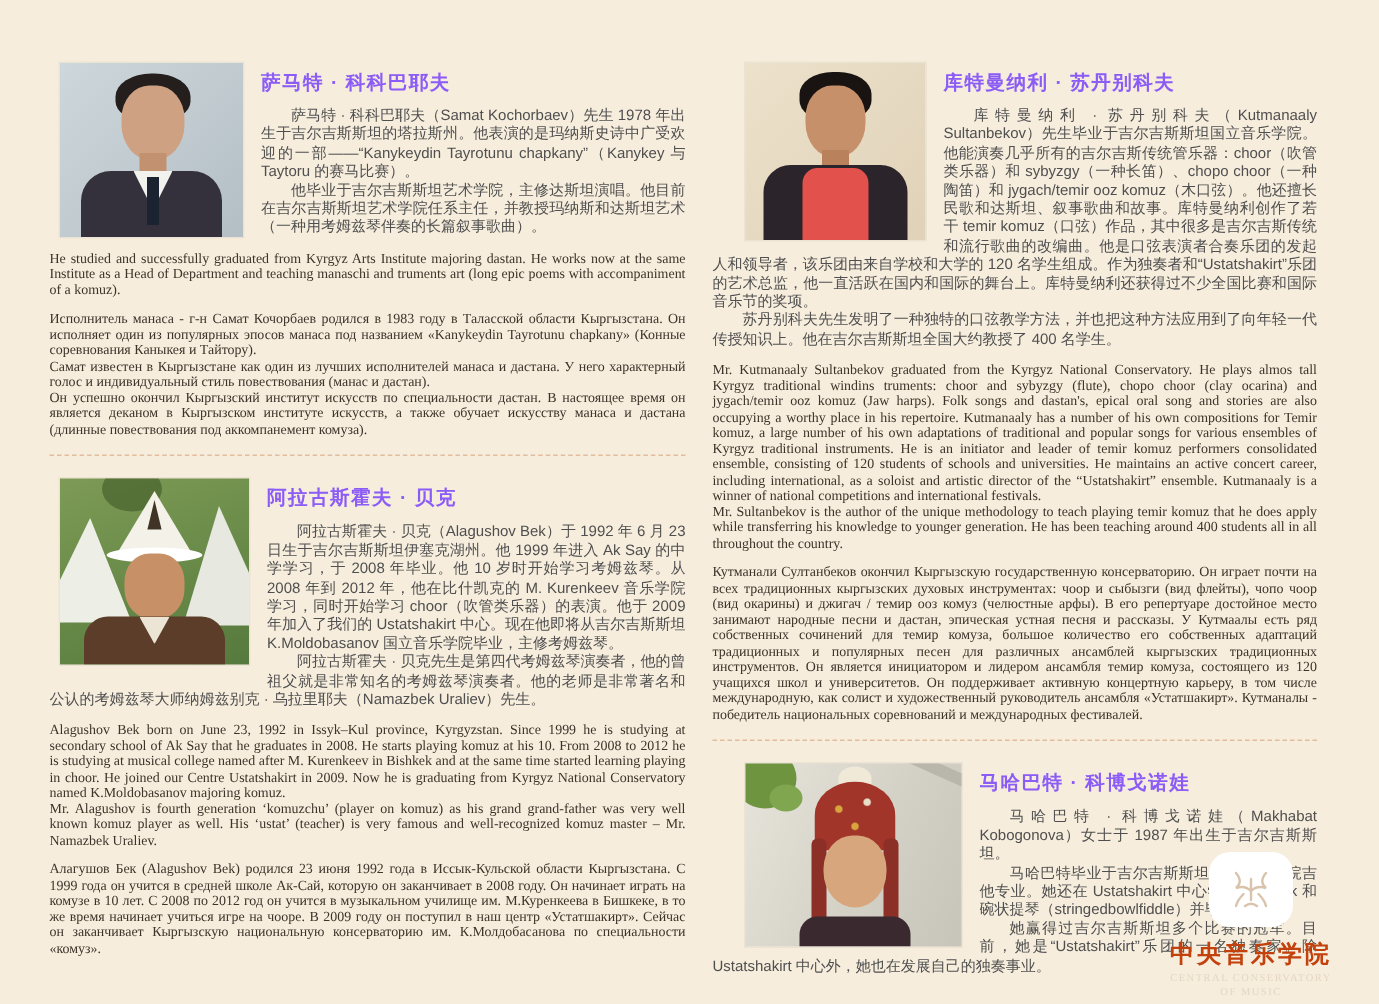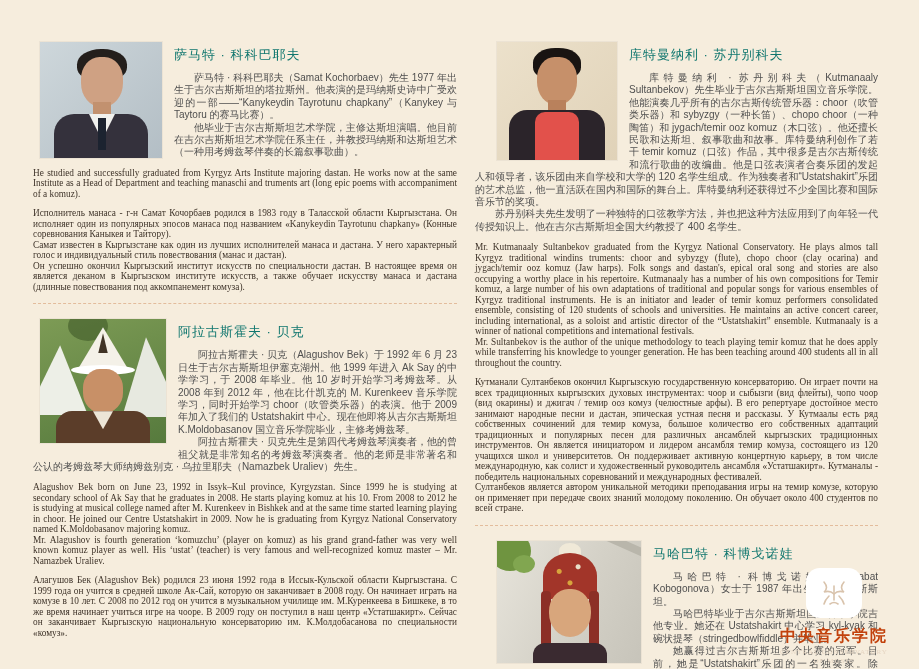--- a/index.html
+++ b/index.html
@@ -12,21 +12,21 @@
   #page-left{left:33px;width:424px;}
   #page-right{left:475px;width:403px;}
   .section{display:flow-root;}
   .divider{border:none;border-top:1px dashed #e3bc9c;margin:11px 0 13px 0;}
   .photo{float:left;position:relative;overflow:hidden;background:#ddd;
          box-shadow:0 0 0 1px rgba(0,0,0,0.04);}
   .photo div{position:absolute;}
   .ml7{margin:2px 12px 6px 7px;}
   .ml22{margin:2px 12px 6px 22px;}
   .sec-title{
-    color:#0f766e;font-weight:normal;font-size:13px;letter-spacing:1px;
+    color:#8b5cf6;font-weight:bold;font-size:13px;letter-spacing:1px;
     margin:8px 0 10px 0;line-height:14px;
   }
   .zh p{
     font-size:10px;color:#4f4f4f;line-height:12.4px;margin:0;
     text-align:justify;text-indent:20px;
   }
   .latin p{
     font-family:"Liberation Serif", serif;
     font-size:9.3px;color:#3e3329;line-height:10.5px;margin:0;
     text-align:justify;
@@ -91,21 +91,21 @@
     <div class="photo p1 ml7">
       <div class="hair"></div>
       <div class="face"></div>
       <div class="neck"></div>
       <div class="suit"></div>
       <div class="shirt"></div>
       <div class="tie"></div>
     </div>
     <h2 class="sec-title">萨马特 · 科科巴耶夫</h2>
     <div class="zh">
-      <p>萨马特 · 科科巴耶夫（Samat Kochorbaev）先生 1977 年出生于吉尔吉斯斯坦的塔拉斯州。他表演的是玛纳斯史诗中广受欢迎的一部——“Kanykeydin Tayrotunu chapkany”（Kanykey 与 Taytoru 的赛马比赛）。</p>
+      <p>萨马特 · 科科巴耶夫（Samat Kochorbaev）先生 1978 年出生于吉尔吉斯斯坦的塔拉斯州。他表演的是玛纳斯史诗中广受欢迎的一部——“Kanykeydin Tayrotunu chapkany”（Kanykey 与 Taytoru 的赛马比赛）。</p>
       <p>他毕业于吉尔吉斯斯坦艺术学院，主修达斯坦演唱。他目前在吉尔吉斯斯坦艺术学院任系主任，并教授玛纳斯和达斯坦艺术（一种用考姆兹琴伴奏的长篇叙事歌曲）。</p>
     </div>
     <div class="latin clear-l">
       <p>He studied and successfully graduated from Kyrgyz Arts Institute majoring dastan. He works now at the same Institute as a Head of Department and teaching manaschi and truments art (long epic poems with accompaniment of a komuz).</p>
     </div>
     <div class="latin">
       <p>Исполнитель манаса - г-н Самат Кочорбаев родился в 1983 году в Таласской области Кыргызстана. Он исполняет один из популярных эпосов манаса под названием «Kanykeydin Tayrotunu chapkany» (Конные соревнования Каныкея и Тайтору).</p>
       <p>Самат известен в Кыргызстане как один из лучших исполнителей манаса и дастана. У него характерный голос и индивидуальный стиль повествования (манас и дастан).</p>
       <p>Он успешно окончил Кыргызский институт искусств по специальности дастан. В настоящее время он является деканом в Кыргызском институте искусств, а также обучает искусству манаса и дастана (длинные повествования под аккомпанемент комуза).</p>
     </div>
@@ -155,21 +155,20 @@
     <div class="zh">
       <p>库特曼纳利 · 苏丹别科夫（Kutmanaaly Sultanbekov）先生毕业于吉尔吉斯斯坦国立音乐学院。他能演奏几乎所有的吉尔吉斯传统管乐器：choor（吹管类乐器）和 sybyzgy（一种长笛）、chopo choor（一种陶笛）和 jygach/temir ooz komuz（木口弦）。他还擅长民歌和达斯坦、叙事歌曲和故事。库特曼纳利创作了若干 temir komuz（口弦）作品，其中很多是吉尔吉斯传统和流行歌曲的改编曲。他是口弦表演者合奏乐团的发起人和领导者，该乐团由来自学校和大学的 120 名学生组成。作为独奏者和“Ustatshakirt”乐团的艺术总监，他一直活跃在国内和国际的舞台上。库特曼纳利还获得过不少全国比赛和国际音乐节的奖项。</p>
       <p>苏丹别科夫先生发明了一种独特的口弦教学方法，并也把这种方法应用到了向年轻一代传授知识上。他在吉尔吉斯斯坦全国大约教授了 400 名学生。</p>
     </div>
     <div class="latin clear-l">
       <p>Mr. Kutmanaaly Sultanbekov graduated from the Kyrgyz National Conservatory. He plays almos tall Kyrgyz traditional windins truments: choor and sybyzgy (flute), chopo choor (clay ocarina) and jygach/temir ooz komuz (Jaw harps). Folk songs and dastan's, epical oral song and stories are also occupying a worthy place in his repertoire. Kutmanaaly has a number of his own compositions for Temir komuz, a large number of his own adaptations of traditional and popular songs for various ensembles of Kyrgyz traditional instruments. He is an initiator and leader of temir komuz performers consolidated ensemble, consisting of 120 students of schools and universities. He maintains an active concert career, including international, as a soloist and artistic director of the “Ustatshakirt” ensemble. Kutmanaaly is a winner of national competitions and international festivals.</p>
       <p>Mr. Sultanbekov is the author of the unique methodology to teach playing temir komuz that he does apply while transferring his knowledge to younger generation. He has been teaching around 400 students all in all throughout the country.</p>
     </div>
     <div class="latin">
       <p>Кутманали Султанбеков окончил Кыргызскую государственную консерваторию. Он играет почти на всех традиционных кыргызских духовых инструментах: чоор и сыбызги (вид флейты), чопо чоор (вид окарины) и джигач / темир ооз комуз (челюстные арфы). В его репертуаре достойное место занимают народные песни и дастан, эпическая устная песня и рассказы. У Кутмаалы есть ряд собственных сочинений для темир комуза, большое количество его собственных адаптаций традиционных и популярных песен для различных ансамблей кыргызских традиционных инструментов. Он является инициатором и лидером ансамбля темир комуза, состоящего из 120 учащихся школ и университетов. Он поддерживает активную концертную карьеру, в том числе международную, как солист и художественный руководитель ансамбля «Устатшакирт». Кутманалы - победитель национальных соревнований и международных фестивалей.</p>
-      <p>Султанбеков является автором уникальной методики преподавания игры на темир комузе, которую он применяет при передаче своих знаний молодому поколению. Он обучает около 400 студентов по всей стране.</p>
     </div>
   </div>
 
   <hr class="divider">
 
   <div class="section">
     <div class="photo p4 ml22">
       <div class="pole"></div>
       <div class="leaf1"></div>
       <div class="leaf2"></div>

